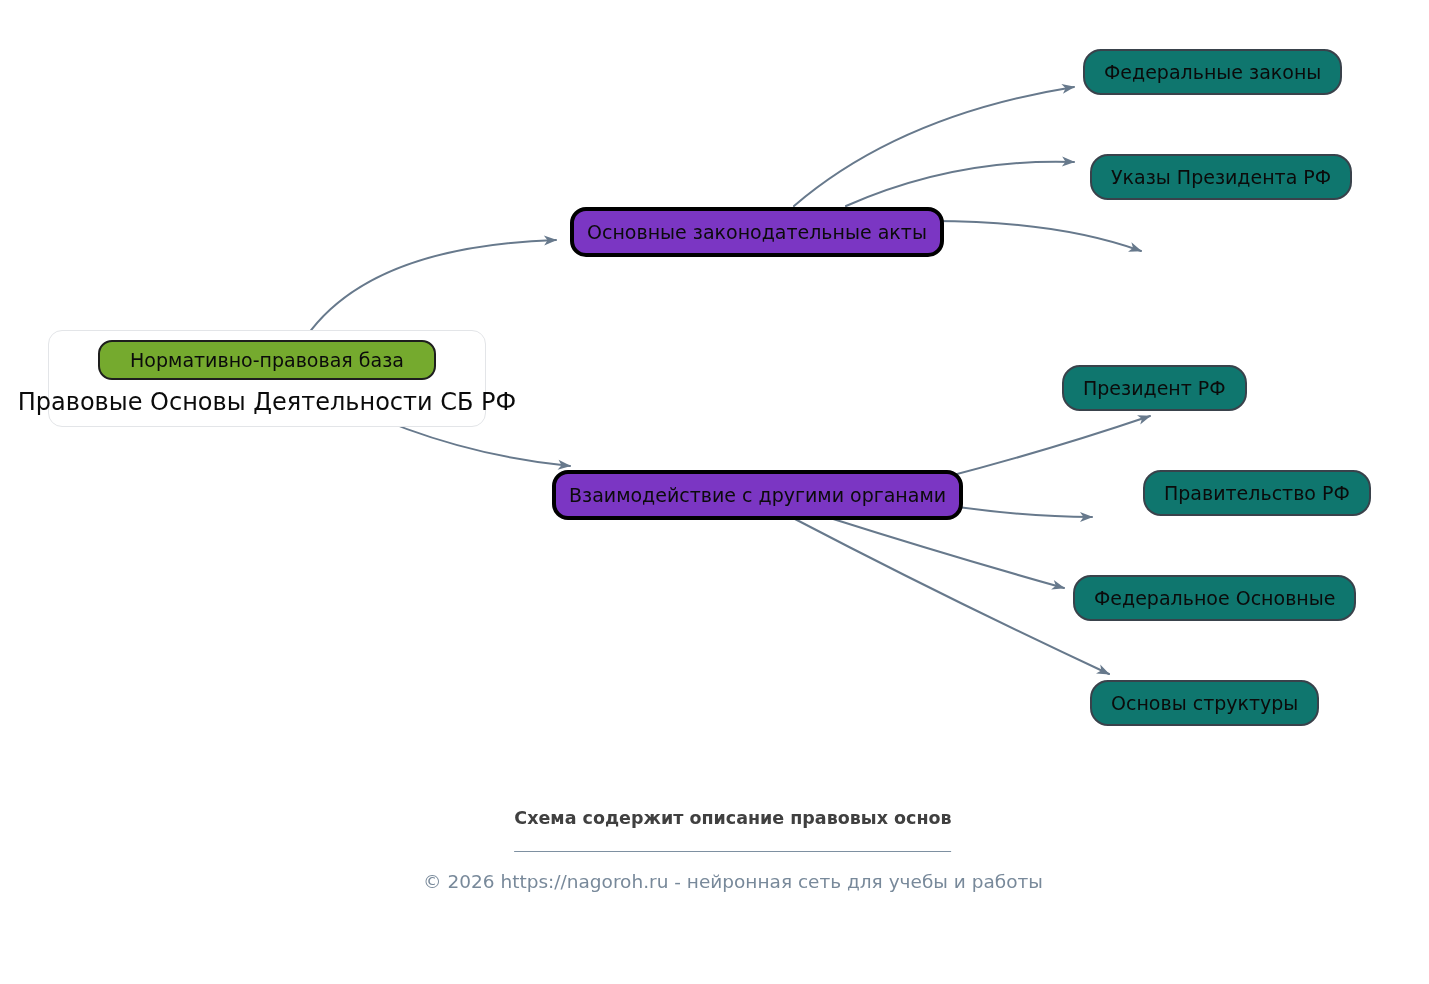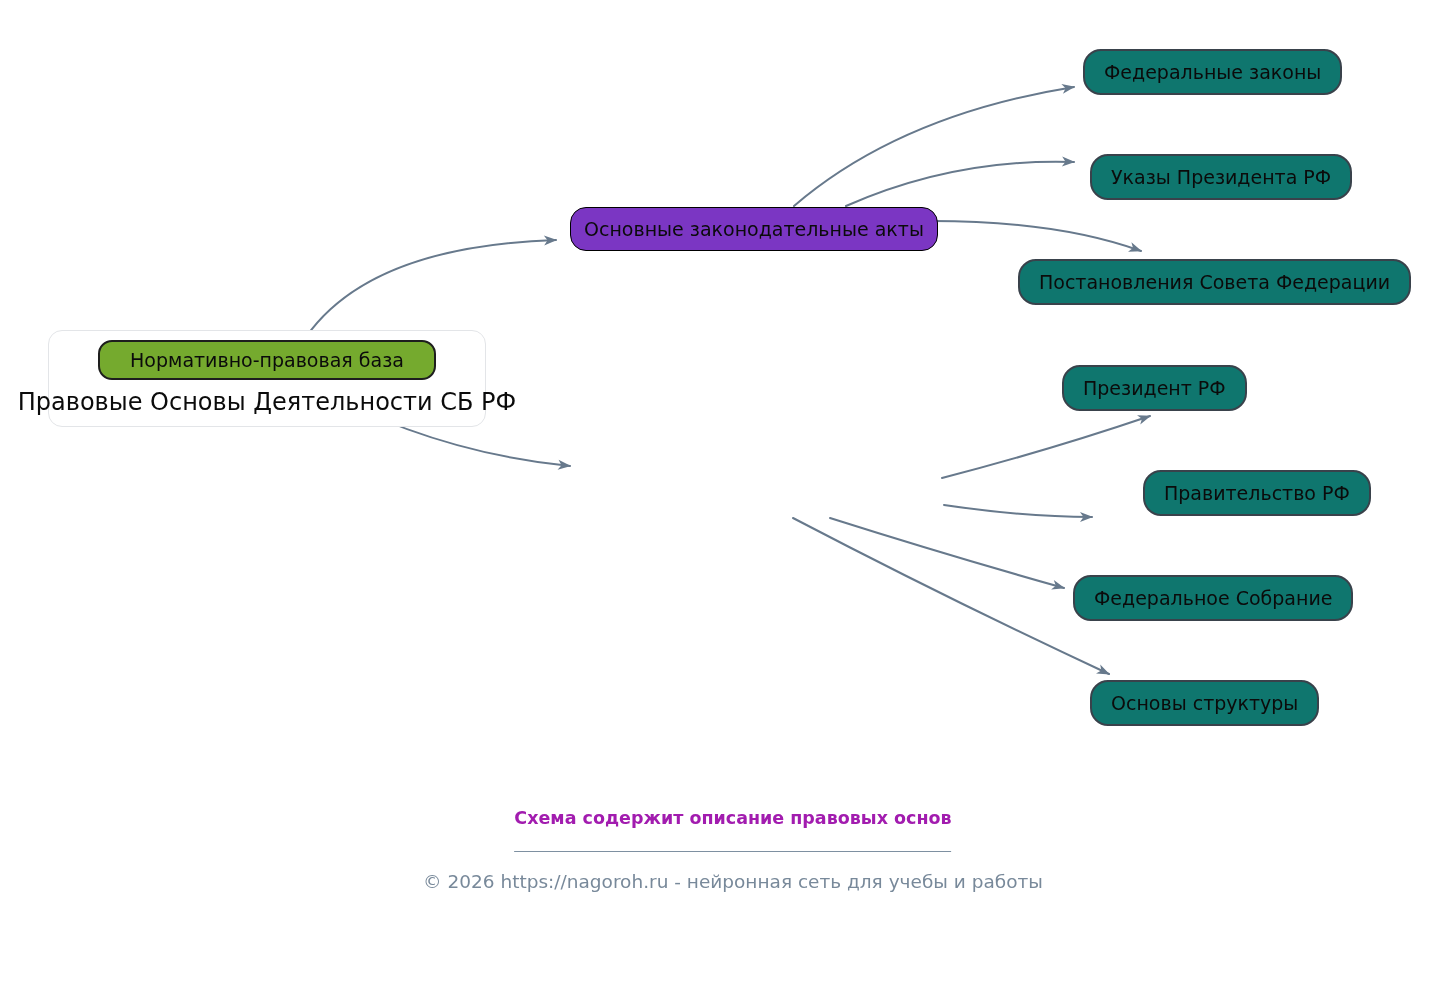--- a/index.html
+++ b/index.html
@@ -49,21 +49,21 @@
     color: #0b0b0b;
     white-space: nowrap;
   }
   .root-subtitle {
     font-size: 24px;
     color: #0b0b0b;
     white-space: nowrap;
   }
   .branch-node {
     background: #7b36c3;
-    border: 1px solid #000000;
+    border: 4px solid #000000;
     border-radius: 16px;
     padding: 10px 13px;
     font-size: 19px;
     color: #0b0b0b;
   }
   .branch-1 { left: 570px; top: 207px; }
   .branch-2 { left: 552px; top: 470px; }
   .leaf-node {
     background: #0f766e;
     border: 2px solid #39424b;
@@ -83,21 +83,21 @@
     position: absolute;
     left: 733px; top: 808px;
     transform: translateX(-50%);
     display: flex;
     flex-direction: column;
     align-items: center;
   }
   .footer-note {
     font-size: 17.5px;
     font-weight: bold;
-    color: #a21caf;
+    color: #404040;
     line-height: 1.18;
     text-align: left;
     white-space: nowrap;
   }
   .footer-rule {
     width: 437px;
     border: none;
     border-top: 1.5px solid #7e90a1;
     margin-top: 22px;
   }
@@ -129,27 +129,27 @@
     <path class="edge" d="M830,518 Q950,556 1064,588" marker-end="url(#arrow)"></path>
     <path class="edge" d="M793,518 Q950,600 1109,674" marker-end="url(#arrow)"></path>
   </svg>
 
   <div class="node root-box">
     <div class="root-badge">Нормативно-правовая база</div>
     <div class="root-subtitle">Правовые Основы Деятельности СБ РФ</div>
   </div>
 
   <div class="node branch-node branch-1">Основные законодательные акты</div>
+  <div class="node branch-node branch-2">Взаимодействие с другими органами</div>
 
   <div class="node leaf-node leaf-1">Федеральные законы</div>
   <div class="node leaf-node leaf-2">Указы Президента РФ</div>
-  <div class="node leaf-node leaf-3">Постановления Совета Федерации</div>
   <div class="node leaf-node leaf-4">Президент РФ</div>
   <div class="node leaf-node leaf-5">Правительство РФ</div>
-  <div class="node leaf-node leaf-6">Федеральное Собрание</div>
+  <div class="node leaf-node leaf-6">Федеральное Основные</div>
   <div class="node leaf-node leaf-7">Основы структуры</div>
 
   <div class="footer">
     <div class="footer-note">
       <div>Схема содержит описание правовых основ</div>
     </div>
     <hr class="footer-rule">
     <div class="footer-copyright">© 2026 https://nagoroh.ru - нейронная сеть для учебы и работы</div>
   </div>
 

